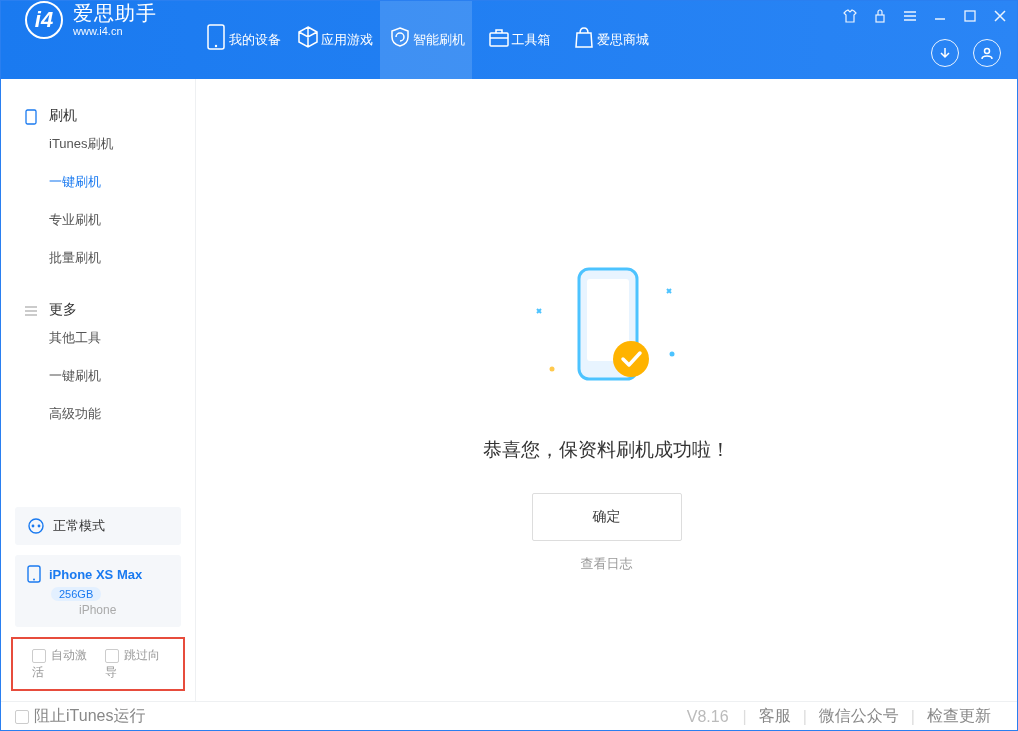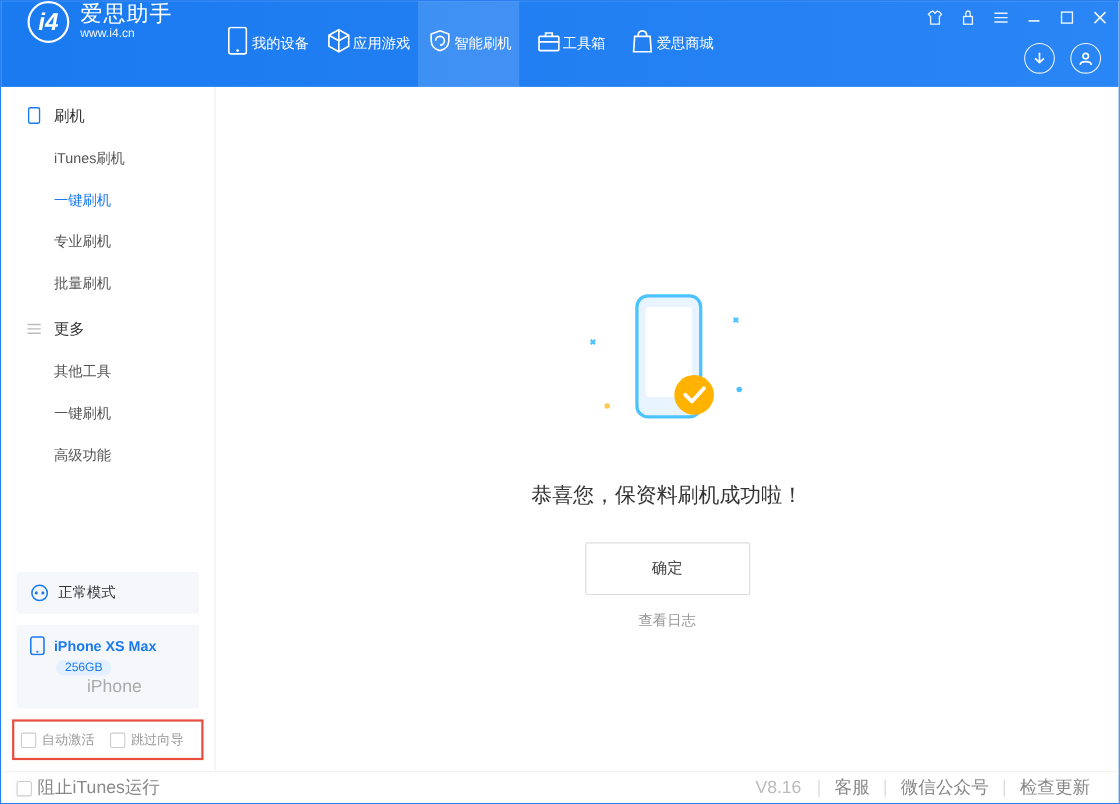--- a/index.html
+++ b/index.html
@@ -14,33 +14,33 @@
 .nav-tab { width: 92px; height: 100%; display: flex; flex-direction: row; align-items: center; justify-content: center; color: #fff; font-size: 13px; cursor: pointer; }
 .nav-tab.active { background: rgba(255,255,255,.14); }
 .nav-tab .ic { width: 26px; height: 26px; margin-bottom: 6px; display: flex; align-items: center; justify-content: center; }
 .win-controls { position: absolute; right: 8px; top: 6px; display: flex; gap: 12px; }
 .win-controls .wc { width: 18px; height: 18px; color: #fff; opacity: .9; cursor: pointer; display: flex; align-items: center; justify-content: center; font-size: 14px; }
 .right-icons { position: absolute; right: 16px; bottom: 12px; display: flex; gap: 14px; }
 .right-icons .ri { width: 28px; height: 28px; border: 1.5px solid rgba(255,255,255,.9); border-radius: 50%; display: flex; align-items: center; justify-content: center; color: #fff; cursor: pointer; }
 
 .body-area { display: flex; height: 622px; }
 .sidebar { width: 195px; border-right: 1px solid #eef0f2; padding: 18px 0 0; display: flex; flex-direction: column; }
-.sb-group-title { display: flex; align-items: flex-start; padding: 0 22px; font-size: 14px; color: #333; height: 28px; }
+.sb-group-title { display: flex; align-items: flex-end; padding: 0 22px; font-size: 14px; color: #333; height: 28px; }
 .sb-group-title .gi { width: 16px; height: 16px; margin-right: 10px; display: flex; align-items: center; justify-content: center; }
 .sb-item { padding: 0 22px 0 48px; height: 38px; display: flex; align-items: center; font-size: 13px; color: #555; cursor: pointer; }
 .sb-item.active { color: #1a7af0; }
 .sb-status-box { margin: 0 14px 10px; background: #f5f7fa; border-radius: 3px; padding: 10px 12px; display: flex; align-items: center; font-size: 13px; color: #333; }
 .sb-status-box .dot { width: 18px; height: 18px; margin-right: 8px; color: #1a7af0; }
 .sb-device-box { margin: 0 14px 10px; background: #f5f7fa; border-radius: 3px; padding: 10px 12px; font-size: 13px; }
 .sb-device-box .row1 { display: flex; align-items: center; color: #1a7af0; font-weight: 600; }
 .sb-device-box .row1 svg { margin-right: 8px; }
 .sb-device-box .badge { display: inline-block; background: #e3f0ff; color: #1a7af0; font-size: 11px; padding: 1px 8px; border-radius: 10px; margin: 4px 0 2px 24px; }
-.sb-device-box .sub { color: #aaa; font-size: 16px; margin-left: 24px; padding-left: 28px; }
+.sb-device-box .sub { color: #aaa; font-size: 12px; margin-left: 24px; padding-left: 28px; }
 .sb-spacer { flex: 1; }
-.sb-options { margin: 0 10px 10px; border: 2px solid #e74c3c; padding: 8px 6px; display: flex; gap: 14px; align-items: center; font-size: 12px; color: #999; }
+.sb-options { margin: 0 10px 10px; border: 2px solid #e74c3c; padding: 8px 19px; display: flex; gap: 14px; align-items: center; font-size: 12px; color: #999; }
 .chk { width: 14px; height: 14px; border: 1px solid #ccc; border-radius: 2px; display: inline-block; margin-right: 5px; vertical-align: middle; }
 
 .content { flex: 1; position: relative; display: flex; flex-direction: column; align-items: center; padding-top: 190px; }
 .phone-illus { position: relative; width: 120px; height: 150px; }
 .success-title { font-size: 19px; color: #333; margin: 18px 0 30px; font-weight: 500; }
 .ok-btn { width: 150px; height: 48px; border: 1px solid #ddd; background: #fff; color: #444; font-size: 14px; cursor: pointer; border-radius: 2px; font-family: Liberation Mono, monospace; }
 .view-log { margin-top: 14px; font-size: 13px; color: #999; cursor: pointer; }
 
 .footer { height: 30px; border-top: 1px solid #eef0f2; display: flex; align-items: center; padding: 0 14px; font-size: 16px; color: #888; }
 .footer .fl { display: flex; align-items: center; gap: 5px; }

